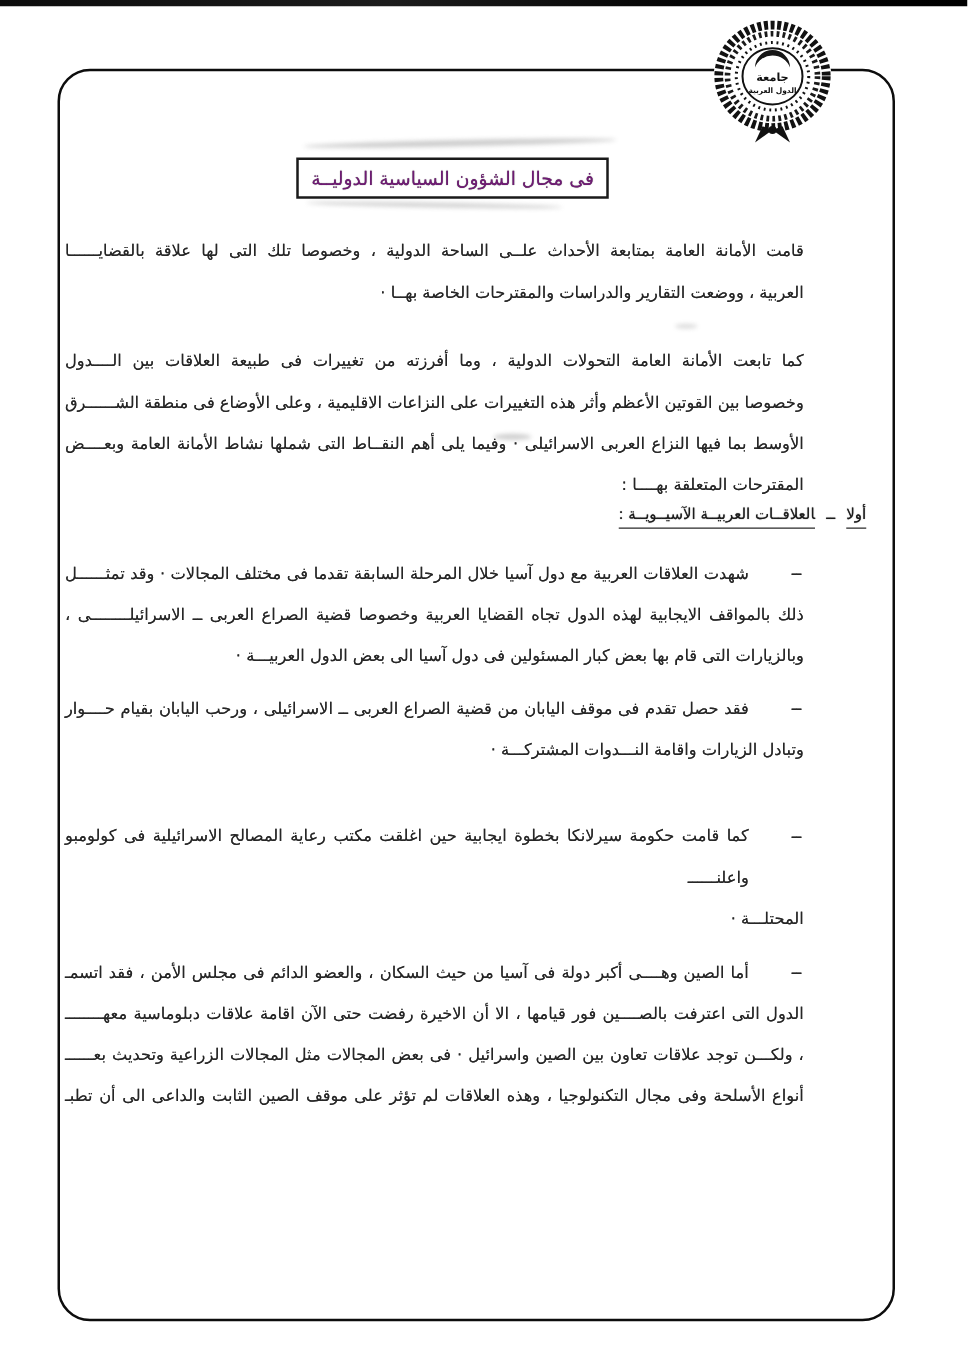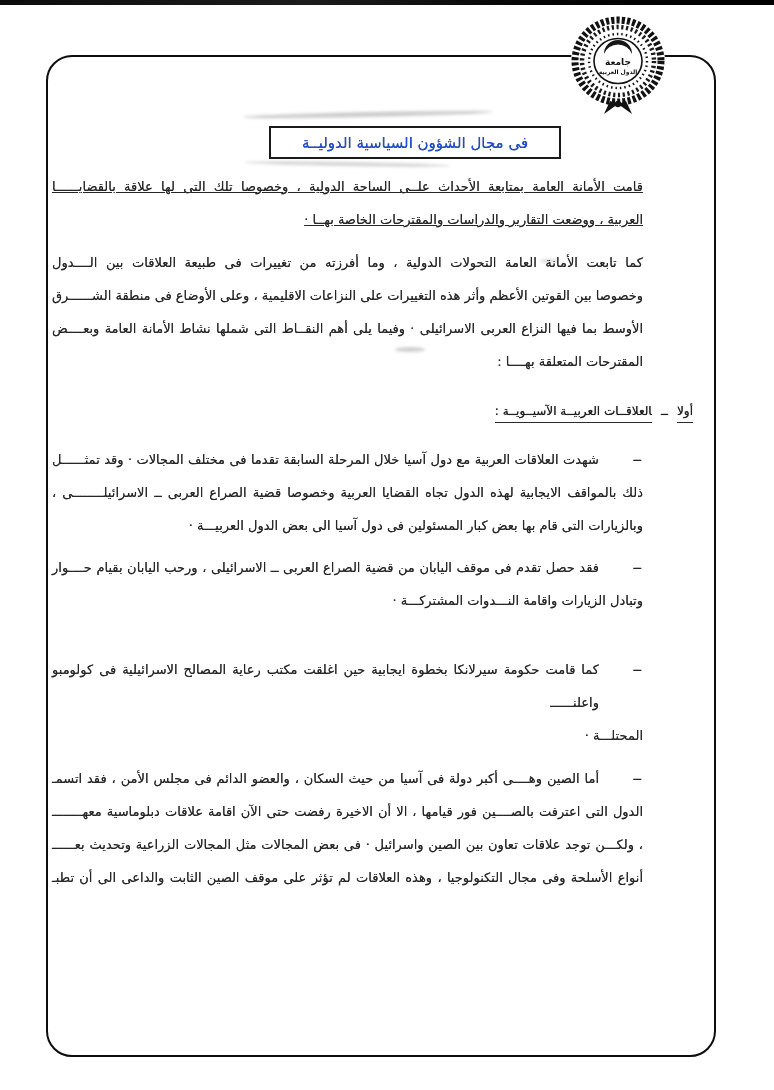--- a/index.html
+++ b/index.html
@@ -10,41 +10,41 @@
   }
   
   .topbar{position:absolute;left:0;top:0;width:774px;height:5px;
     background:linear-gradient(90deg,#0c0c0c 0%,#1c1c1c 40%,#050505 70%,#000 100%);}
   
   .page-frame{position:absolute;left:46px;top:55px;width:670px;height:1002px;
     box-sizing:border-box;border:2.5px solid #0d0d0d;border-radius:26px;background:#fff;z-index:1;}
   
   .emblem{position:absolute;left:568px;top:12px;width:100px;height:106px;z-index:3;}
   
-  .title-box{position:absolute;left:237px;top:126px;width:292px;height:33px;
+  .title-box{position:absolute;left:237px;top:126px;width:250px;height:33px;
     box-sizing:border-box;border:2px solid #1a1a1a;background:#fff;z-index:2;
     display:flex;align-items:center;justify-content:center;
-    direction:rtl;font-size:15px;color:#1d4ed8;
-    text-shadow:0 0 0.6px rgba(22,22,22,.8);white-space:nowrap;margin-left:32px;}
+    direction:rtl;font-size:15px;color:#701a75;
+    text-shadow:0 0 0.6px rgba(22,22,22,.8);white-space:nowrap;}
   
   .smudge{position:absolute;background:#8f8f8f;border-radius:50%;filter:blur(1.8px);z-index:2;}
   .sm1{left:243px;top:112px;width:250px;height:5px;opacity:.45;transform:rotate(-1.2deg);}
   .sm2{left:245px;top:162px;width:205px;height:4px;opacity:.38;transform:rotate(1deg);}
   .sm3{left:395px;top:347px;width:30px;height:5px;opacity:.42;}
   .sm4{left:540px;top:259px;width:18px;height:4px;opacity:.3;}
   
   .block{position:absolute;left:52px;width:591px;direction:rtl;z-index:2;
     font-size:13px;line-height:33px;color:#262626;
     text-shadow:0 0 0.5px rgba(38,38,38,.75);}
   .line{text-align:justify;text-align-last:justify;}
   .line.endline{text-align:right;text-align-last:right;}
   .line.first{position:relative;padding-right:44px;}
   .bdash{position:absolute;right:2px;top:-3px;}
-  #para1{top:170px;text-decoration:underline;}
-  #para2{top:246px;}
+  #para1{top:185px;}
+  #para2{top:273px;}
   #b1{top:443px;}
   #b2{top:551px;}
   #b3{top:653px;}
   #b4{top:762px;}
   
   .heading{position:absolute;right:81px;top:395px;direction:rtl;z-index:2;
     font-size:12px;line-height:33px;color:#1c1c1c;white-space:nowrap;
     text-shadow:0 0 0.7px rgba(28,28,28,.85);}
   .heading .u{border-bottom:1.5px solid #2a2a2a;padding-bottom:4px;}
   .heading .hd{margin:0 9px;}

